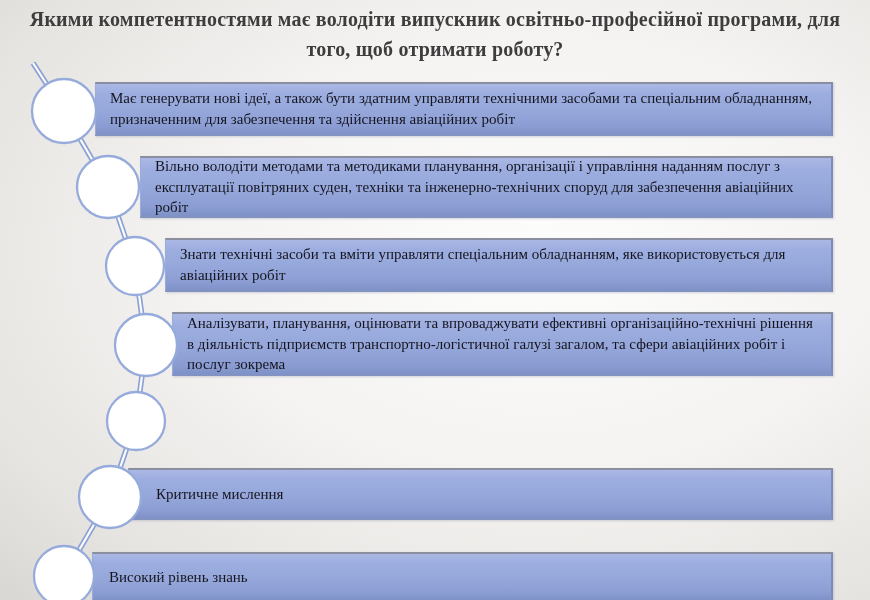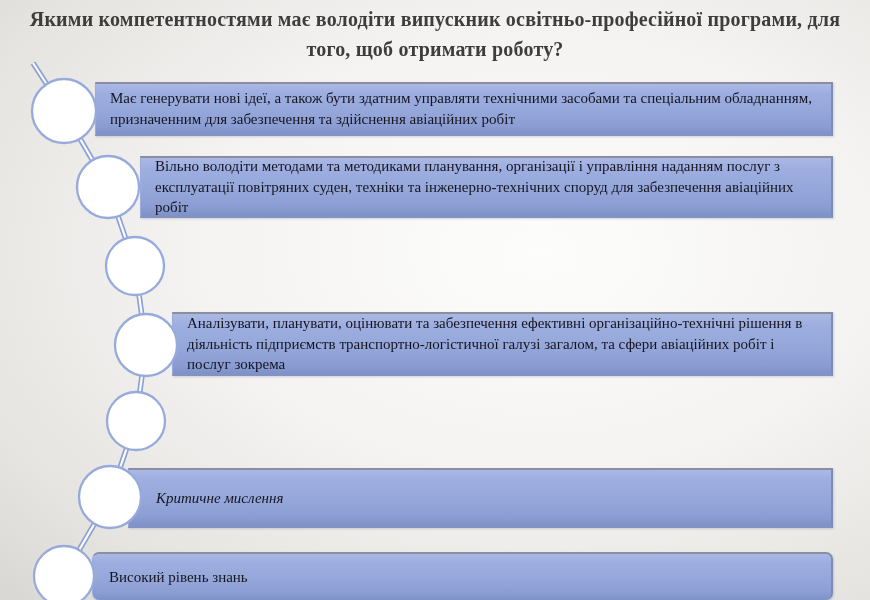--- a/index.html
+++ b/index.html
@@ -39,31 +39,34 @@
   <h1 class="title">Якими компетентностями має володіти випускник освітньо-професійної програми, для того, щоб отримати роботу?</h1>
 
   <div class="bar" style="left:140px;top:156px;height:62px;">
     <div class="txt" style="padding-left:14px;">Вільно володіти методами та методиками планування, організації і управління наданням послуг з експлуатації повітряних суден, техніки та інженерно-технічних споруд для забезпечення авіаційних  робіт</div>
   </div>
 
   <div class="bar" style="left:95px;top:82px;height:54px;">
     <div class="txt" style="padding-left:14px;">Має генерувати нові ідеї, а також бути здатним управляти технічними засобами та спеціальним обладнанням, призначенним для забезпечення та здійснення авіаційних  робіт</div>
   </div>
 
+  <div class="bar" style="left:165px;top:238px;height:54px;">
+    <div class="txt" style="padding-left:14px;">Знати технічні  засоби та вміти управляти спеціальним  обладнанням, яке використовується для авіаційних  робіт</div>
+  </div>
 
   <div class="bar" style="left:172px;top:312px;height:64px;">
-    <div class="txt" style="padding-left:14px;">Аналізувати,  планувати, оцінювати та забезпечення ефективні організаційно-технічні рішення в діяльність підприємств транспортно-логістичної галузі загалом, та сфери авіаційних  робіт і послуг зокрема</div>
+    <div class="txt" style="padding-left:14px;">Аналізувати,  планування, оцінювати та впроваджувати ефективні організаційно-технічні рішення в діяльність підприємств транспортно-логістичної галузі загалом, та сфери авіаційних  робіт і послуг зокрема</div>
   </div>
 
 
-  <div class="bar" style="left:128px;top:468px;height:60px;font-style:italic;">
+  <div class="bar" style="left:128px;top:468px;height:52px;">
     <div class="txt" style="padding-left:27px;">Критичне мислення</div>
   </div>
 
-  <div class="bar" style="left:92px;top:552px;height:48px;border-bottom:none;border-radius:7px;">
+  <div class="bar" style="left:92px;top:552px;height:48px;border-bottom:none;">
     <div class="txt" style="padding-left:16px;">Високий рівень знань</div>
   </div>
 
   <svg class="overlay" width="870" height="600" viewBox="0 0 870 600">
     <polyline points="33,63 64,111 108,187 135,266 146,345 136,421 110,497 64,576" fill="none" stroke="#8ba1d4" stroke-width="5.5"></polyline>
     <polyline points="33,63 64,111 108,187 135,266 146,345 136,421 110,497 64,576" fill="none" stroke="#fbfbfc" stroke-width="2.2"></polyline>
     <circle cx="64" cy="111" r="32" fill="#ffffff" stroke="#96abdb" stroke-width="2.3"></circle>
     <circle cx="108" cy="187" r="31" fill="#ffffff" stroke="#96abdb" stroke-width="2.3"></circle>
     <circle cx="135" cy="266" r="29" fill="#ffffff" stroke="#96abdb" stroke-width="2.3"></circle>
     <circle cx="146" cy="345" r="31" fill="#ffffff" stroke="#96abdb" stroke-width="2.3"></circle>

